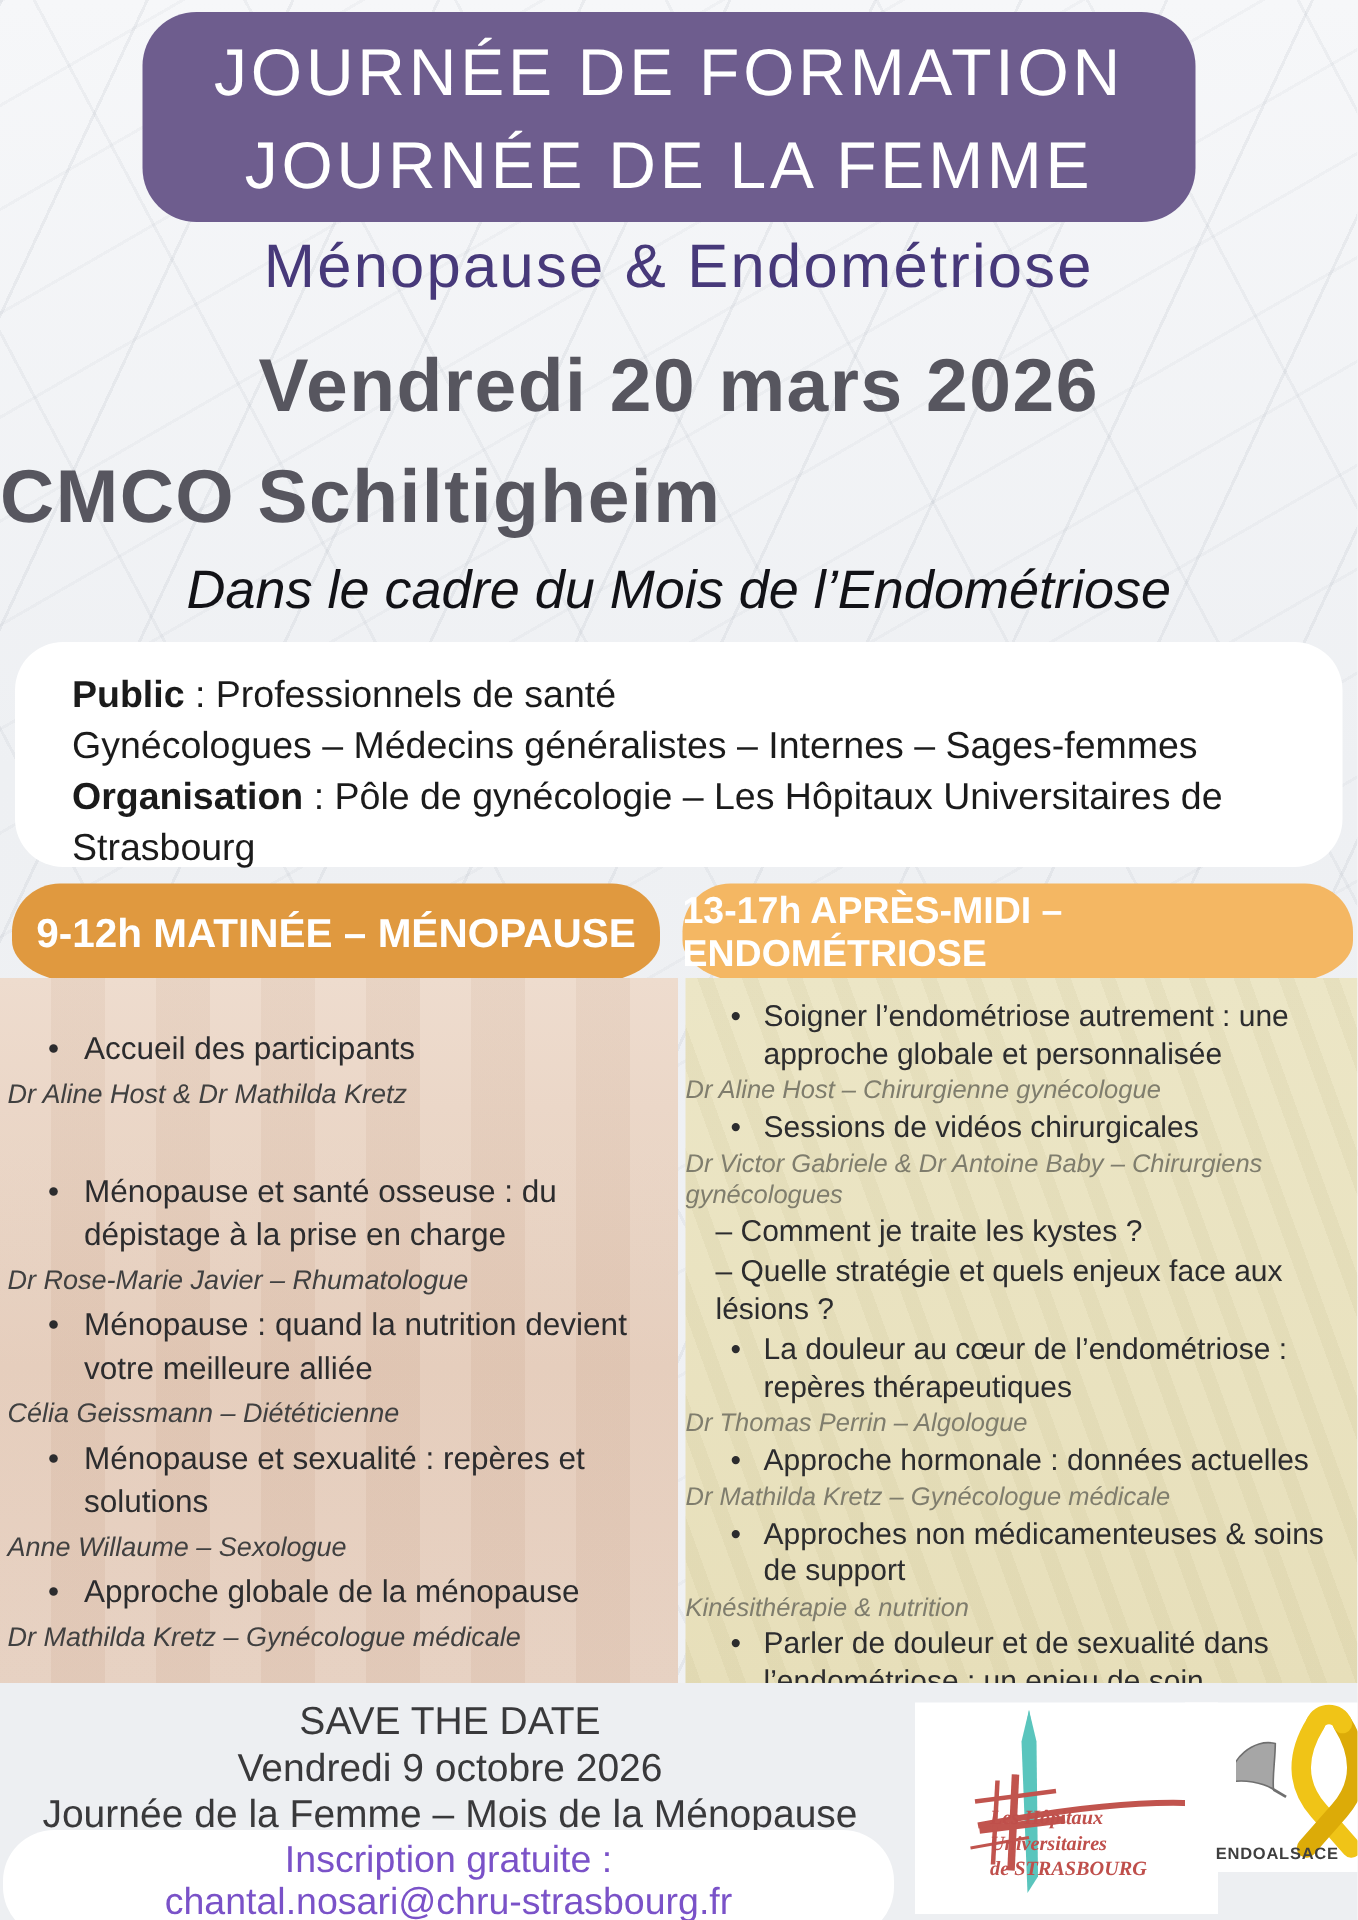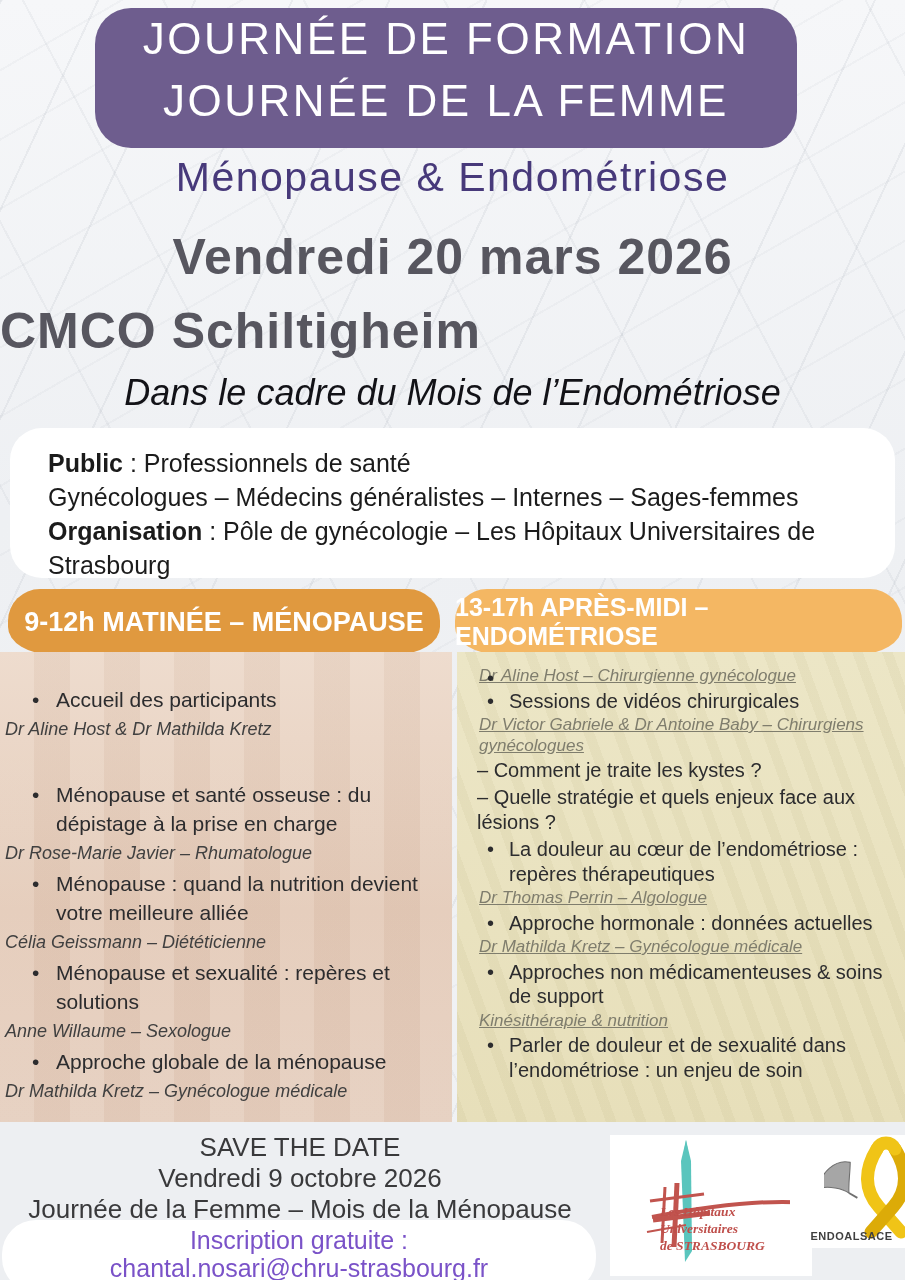--- a/index.html
+++ b/index.html
@@ -18,21 +18,21 @@
       linear-gradient(180deg,#f6f7f9 0%,#eef0f3 40%,#f1f2f4 100%);
   }
   .abs{position:absolute;}
   
   .banner{
     left:95px; top:8px; width:702px; height:140px;
     background:var(--purple-banner,#6e5d8e); border-radius:36px;
     color:#ffffff; text-align:center;
   }
   .banner-line{font-size:44px; font-weight:300; letter-spacing:2.5px; line-height:62px;}
-  .banner-line.first{}
+  .banner-line.first{margin-top:10px;}
   .subtitle{
     left:0; top:154px; width:905px; text-align:center;
     color:var(--purple-text,#47397a); font-size:41px; letter-spacing:1.5px;
   }
   .big-date{left:0; top:228px; width:905px; text-align:center;
     color:var(--title-gray,#57565f); font-size:50px; font-weight:bold; letter-spacing:1px;}
   .big-loc{left:0; top:302px; width:905px; 
     color:var(--title-gray,#57565f); font-size:50px; font-weight:bold; letter-spacing:1px;}
   .context{left:0; top:372px; width:905px; text-align:center;
     color:#121217; font-size:36px; font-style:italic;}
@@ -68,21 +68,21 @@
   .col-content{box-sizing:border-box; overflow:hidden;}
   .col-content.left{left:0; top:668px; width:452px; height:454px; padding-top:14px;}
   .col-content.right{left:457px; top:656px; width:448px; height:466px; padding-top:8px;}
   .item{color:#2c2c2e;}
   .left .item.bullet{font-size:21px; line-height:29px; position:relative; padding:0 6px 0 56px; margin:3px 0;}
   .left .bullet-glyph{position:absolute; left:32px; top:0;}
   .left .item.speaker{font-size:18px; line-height:25px; font-style:italic; color:#404040; padding-left:5px; margin:2px 0;}
   .left .item.gap{margin-top:38px;}
   .right .item.bullet{font-size:20px; line-height:24.5px; position:relative; padding:0 4px 0 52px; margin:2px 0;}
   .right .bullet-glyph{position:absolute; left:30px; top:0;}
-  .right .item.speaker{font-size:17px; line-height:20.5px; font-style:italic; color:#7f7d6d; padding-left:22px; margin:2px 0;text-decoration:underline;}
+  .right .item.speaker{font-size:17px; line-height:20.5px; font-style:italic; color:#7f7d6d; padding-left:0; margin:2px 0;}
   .right .item.dash{font-size:20px; line-height:25px; padding-left:20px; margin:2px 0;}
   
   .footer{left:0; top:1122px; width:905px; height:158px; background:var(--footer-bg,#edeff2);}
   .footer-left{position:absolute; left:0; top:10px; width:600px; text-align:center;
     color:#39393b; font-size:26px; line-height:31px;}
   .pill{
     position:absolute; left:2px; top:98px; width:594px; height:72px; box-sizing:border-box;
     background:#ffffff; border-radius:34px; text-align:center; padding-top:6px;
     color:var(--registration-purple,#7a52c8); font-size:25px; line-height:28px;
   }
@@ -128,21 +128,21 @@
       <div class="item bullet gap"><span class="bullet-glyph">•</span><span>Ménopause et santé osseuse : du dépistage à la prise en charge</span></div>
       <div class="item speaker">Dr Rose-Marie Javier – Rhumatologue</div>
       <div class="item bullet"><span class="bullet-glyph">•</span><span>Ménopause : quand la nutrition devient votre meilleure alliée</span></div>
       <div class="item speaker">Célia Geissmann – Diététicienne</div>
       <div class="item bullet"><span class="bullet-glyph">•</span><span>Ménopause et sexualité : repères et solutions</span></div>
       <div class="item speaker">Anne Willaume – Sexologue</div>
       <div class="item bullet"><span class="bullet-glyph">•</span><span>Approche globale  de la ménopause</span></div>
       <div class="item speaker">Dr Mathilda Kretz – Gynécologue médicale</div>
     </div>
   <div class="abs col-content right">
-      <div class="item bullet"><span class="bullet-glyph">•</span></div>
+      <div class="item bullet"><span class="bullet-glyph">•</span><span>Soigner l’endométriose autrement : une approche globale et personnalisée</span></div>
       <div class="item speaker">Dr Aline Host – Chirurgienne gynécologue</div>
       <div class="item bullet"><span class="bullet-glyph">•</span><span>Sessions de vidéos chirurgicales</span></div>
       <div class="item speaker">Dr Victor Gabriele &amp; Dr Antoine Baby – Chirurgiens gynécologues</div>
       <div class="item dash">– Comment je traite les kystes ?</div>
       <div class="item dash">– Quelle stratégie et quels enjeux face aux lésions ?</div>
       <div class="item bullet"><span class="bullet-glyph">•</span><span>La douleur au cœur de l’endométriose : repères thérapeutiques</span></div>
       <div class="item speaker">Dr Thomas Perrin – Algologue</div>
       <div class="item bullet"><span class="bullet-glyph">•</span><span>Approche hormonale : données actuelles</span></div>
       <div class="item speaker">Dr Mathilda Kretz – Gynécologue médicale</div>
       <div class="item bullet"><span class="bullet-glyph">•</span><span>Approches non médicamenteuses &amp; soins de support</span></div>

